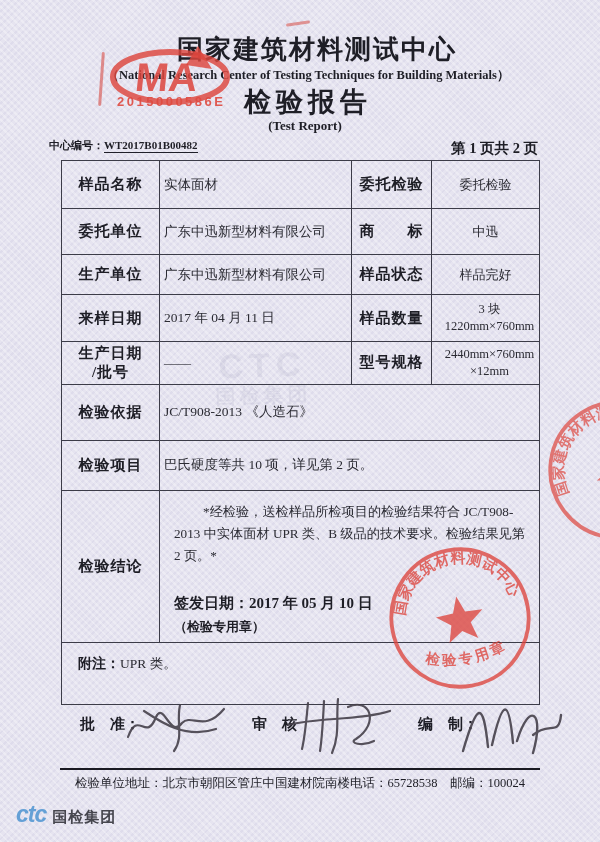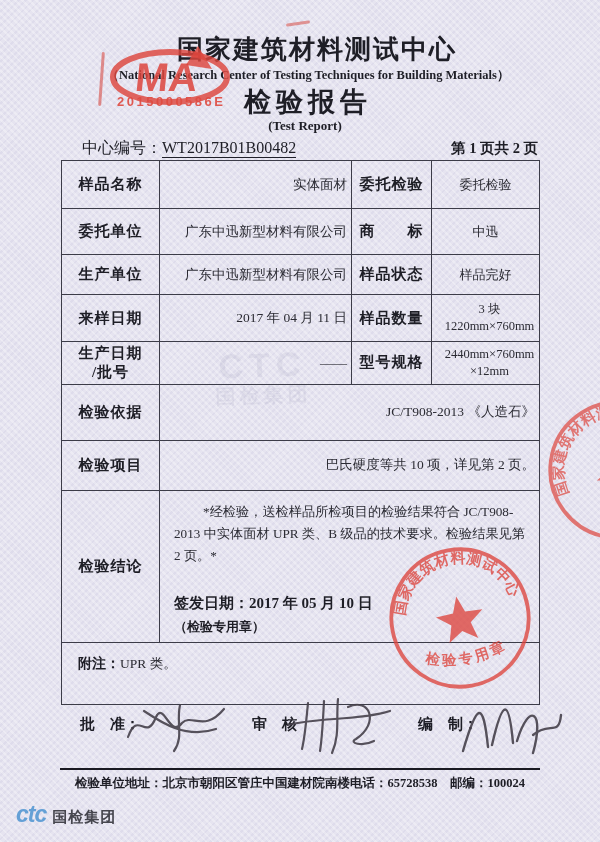--- a/index.html
+++ b/index.html
@@ -23,46 +23,46 @@
   .hdr-en2{top:118px;font-size:13px;padding-left:10px;}
   
   .cma{position:absolute;left:106px;top:40px;width:132px;height:76px;}
   .cma-num{position:absolute;left:117px;top:94px;font-size:13px;font-weight:bold;
     color:#df4a40;letter-spacing:2.5px;font-family:"Liberation Sans",sans-serif;opacity:.9;}
   .pen-mark{position:absolute;left:100px;top:52px;width:2.5px;height:54px;
     background:rgba(214,62,52,.55);transform:rotate(4deg);border-radius:2px;}
   .pen-dash{position:absolute;left:286px;top:22px;width:24px;height:3px;
     background:rgba(214,62,52,.5);transform:rotate(-8deg);border-radius:2px;}
   
-  .meta-left{position:absolute;left:82px;top:138px;font-size:16px;font-weight:normal;}
+  .meta-left{position:absolute;left:49px;top:138px;font-size:11px;font-weight:bold;}
   .meta-left .no{border-bottom:1.6px solid #20202a;padding-bottom:1px;}
   .meta-right{position:absolute;right:62px;top:139px;font-size:14.5px;font-weight:bold;}
   
   table.rep{position:absolute;left:61px;top:160px;width:478px;border-collapse:collapse;table-layout:fixed;padding-left:28px;}
   table.rep td,table.rep th{border:1px solid #3c3c48;padding:2px 4px;vertical-align:middle;}
   th.lab{font-size:15px;font-weight:bold;text-align:center;letter-spacing:1px;}
-  td.val{font-size:13.5px;text-align:right;padding-left:14px;color:#2b2b33;}
+  td.val{font-size:13.5px;text-align:left;padding-left:14px;color:#2b2b33;}
   td.val2{font-size:13px;text-align:center;color:#2b2b33;}
   td.val2 .l2{display:block;font-size:12.5px;line-height:1.35;margin-left:8px;}
   .two-line{line-height:1.25;}
   
   .concl-cell{vertical-align:top !important;padding:10px 14px 6px 14px !important;}
   .concl-text{font-size:13.2px;line-height:1.7;text-indent:2.2em;margin:0;color:#2b2b33;}
   .issue{margin-top:26px;text-align:left;padding-right:6px;font-weight:bold;font-size:15px;}
   .sealnote{text-align:left;padding-right:40px;font-size:13px;margin-top:5px;font-weight:bold;}
   .remark-cell{vertical-align:top !important;padding:12px 16px !important;font-size:14px;}
   .remark-cell .rl{font-weight:bold;}
   .remark-cell .rv{font-size:13.5px;color:#2b2b33;}
   
   .sig-row{position:absolute;left:0;top:703px;width:524px;height:62px;}
   .sig-label{position:absolute;top:12px;font-size:15px;font-weight:bold;white-space:nowrap;}
   .sig-svg{position:absolute;}
   
   .foot-rule{position:absolute;left:60px;right:60px;top:768px;height:2.4px;background:#1a1a22;}
-  .foot-addr{position:absolute;left:0;right:0;top:775px;text-align:center;font-size:12.5px;font-weight:bold;}
+  .foot-addr{position:absolute;left:0;right:0;top:775px;text-align:center;font-size:12.5px;font-weight:normal;}
   .ctc-logo{position:absolute;left:16px;top:803px;display:flex;align-items:baseline;gap:6px;}
   .ctc-abbr{font-family:"Liberation Sans",sans-serif;font-weight:bold;font-style:italic;
     font-size:23px;color:#64a0d6;letter-spacing:-1px;line-height:1;}
   .ctc-name{font-size:15px;font-weight:bold;color:#46464e;letter-spacing:1px;}
   
   .stamp-main{position:absolute;left:379px;top:537px;width:162px;height:162px;transform:rotate(-10deg);}
   .stamp-edge{position:absolute;left:538px;top:390px;width:160px;height:160px;transform:rotate(-38deg);}
   
   .watermark{position:absolute;left:215px;top:348px;font-family:"Liberation Sans",sans-serif;
     font-weight:bold;color:#6a6a90;opacity:.09;text-align:center;transform:rotate(-2deg);}

